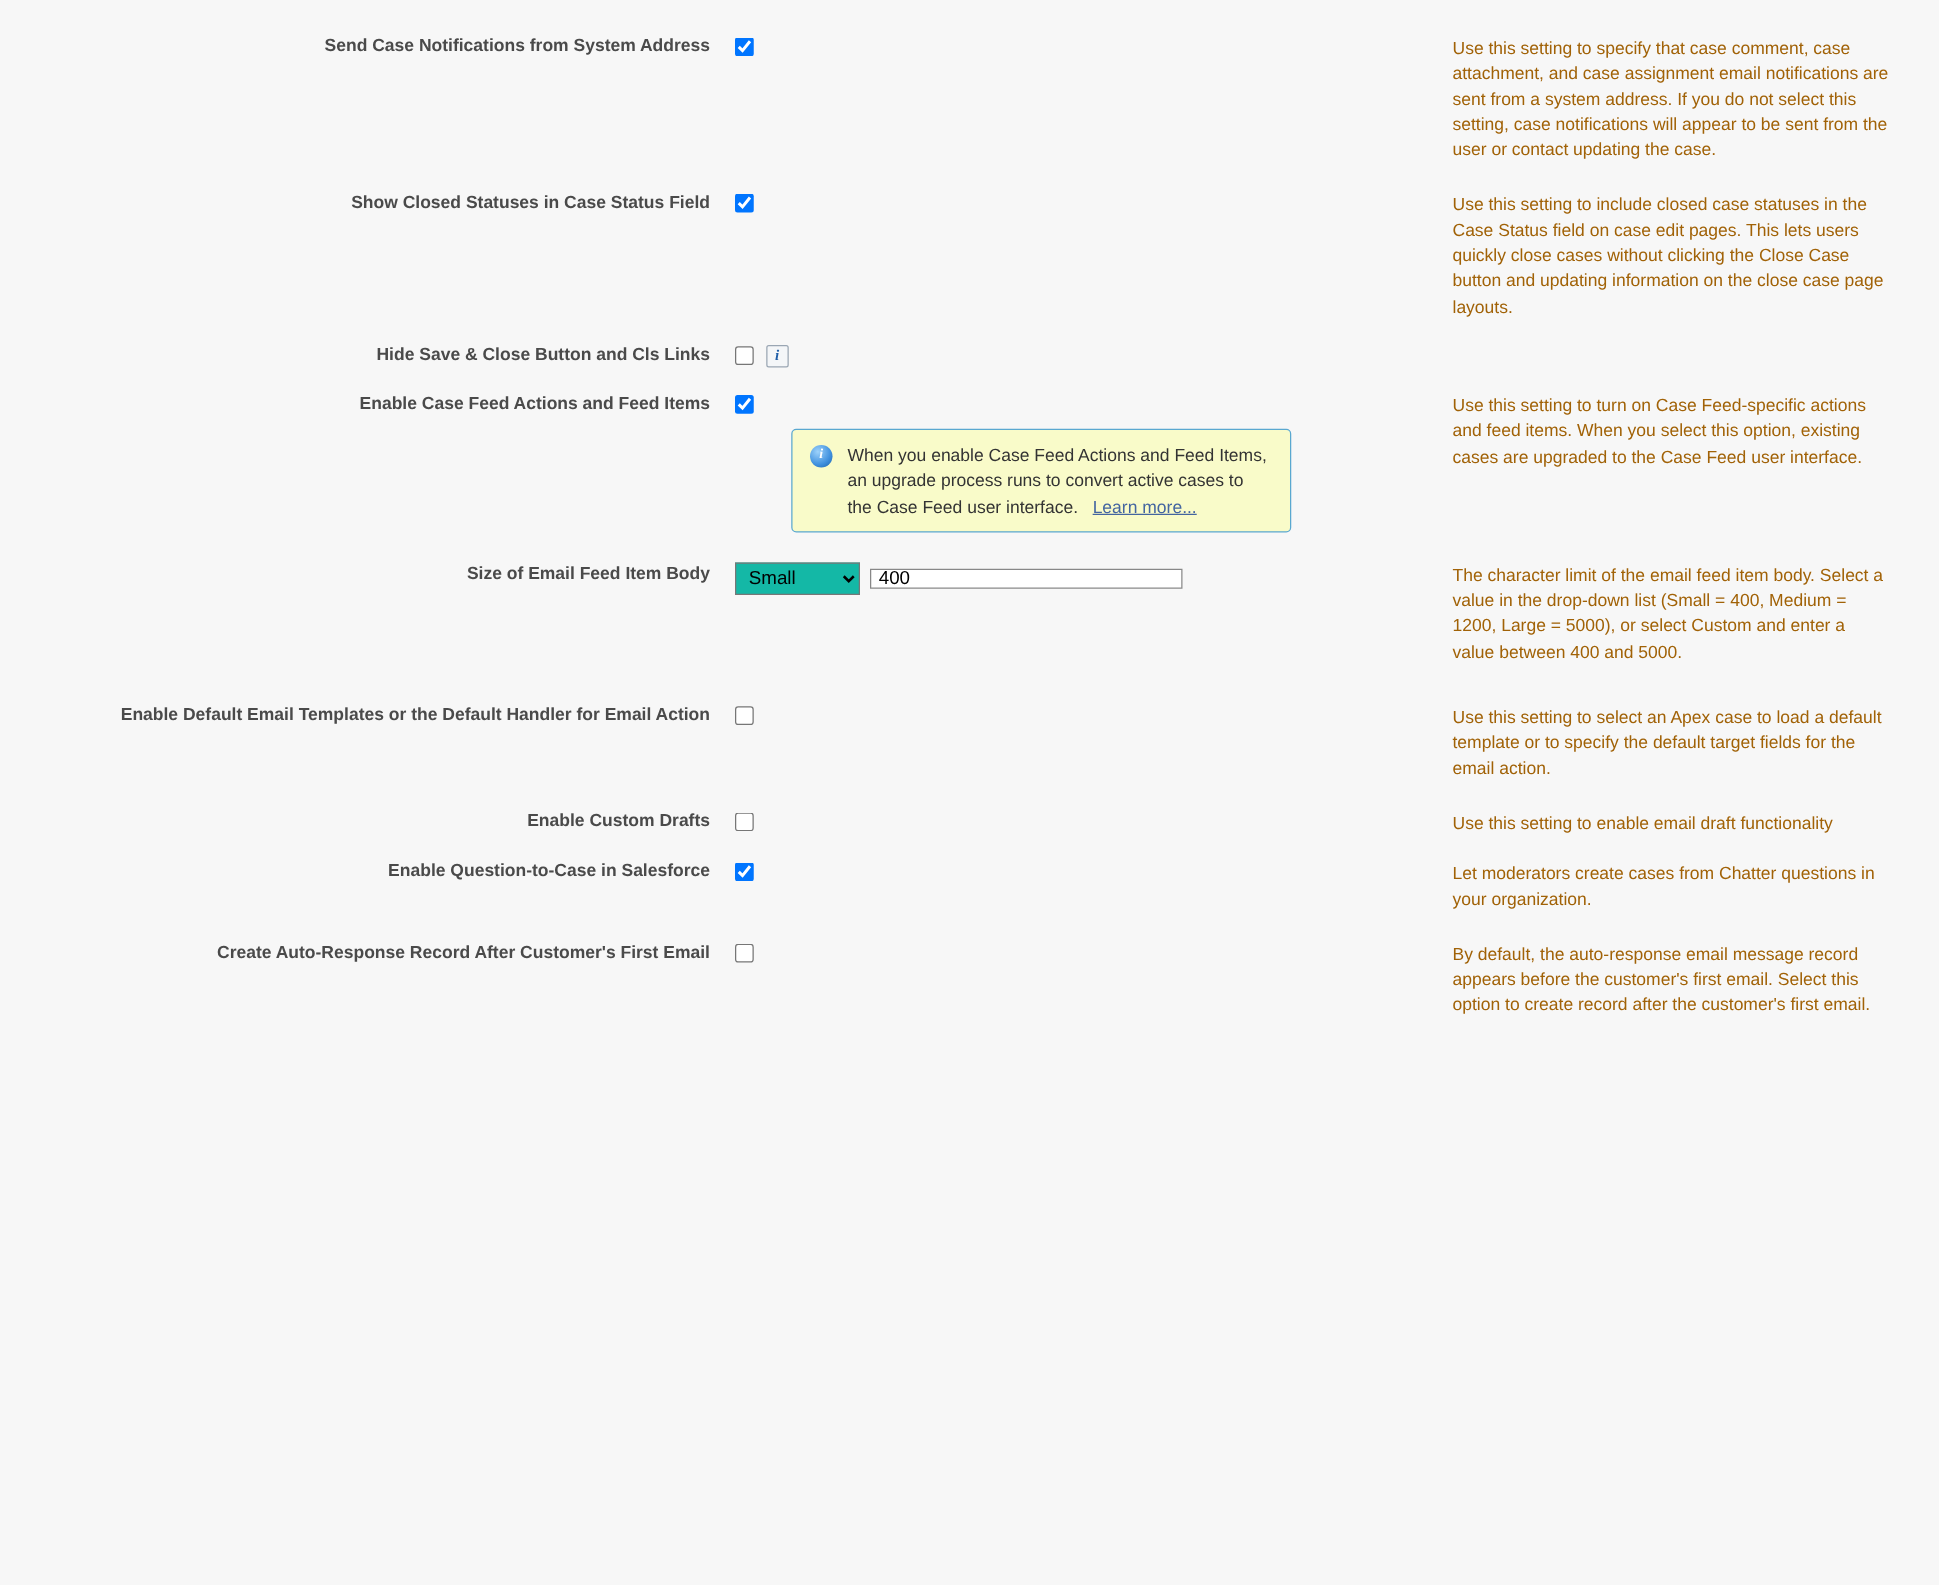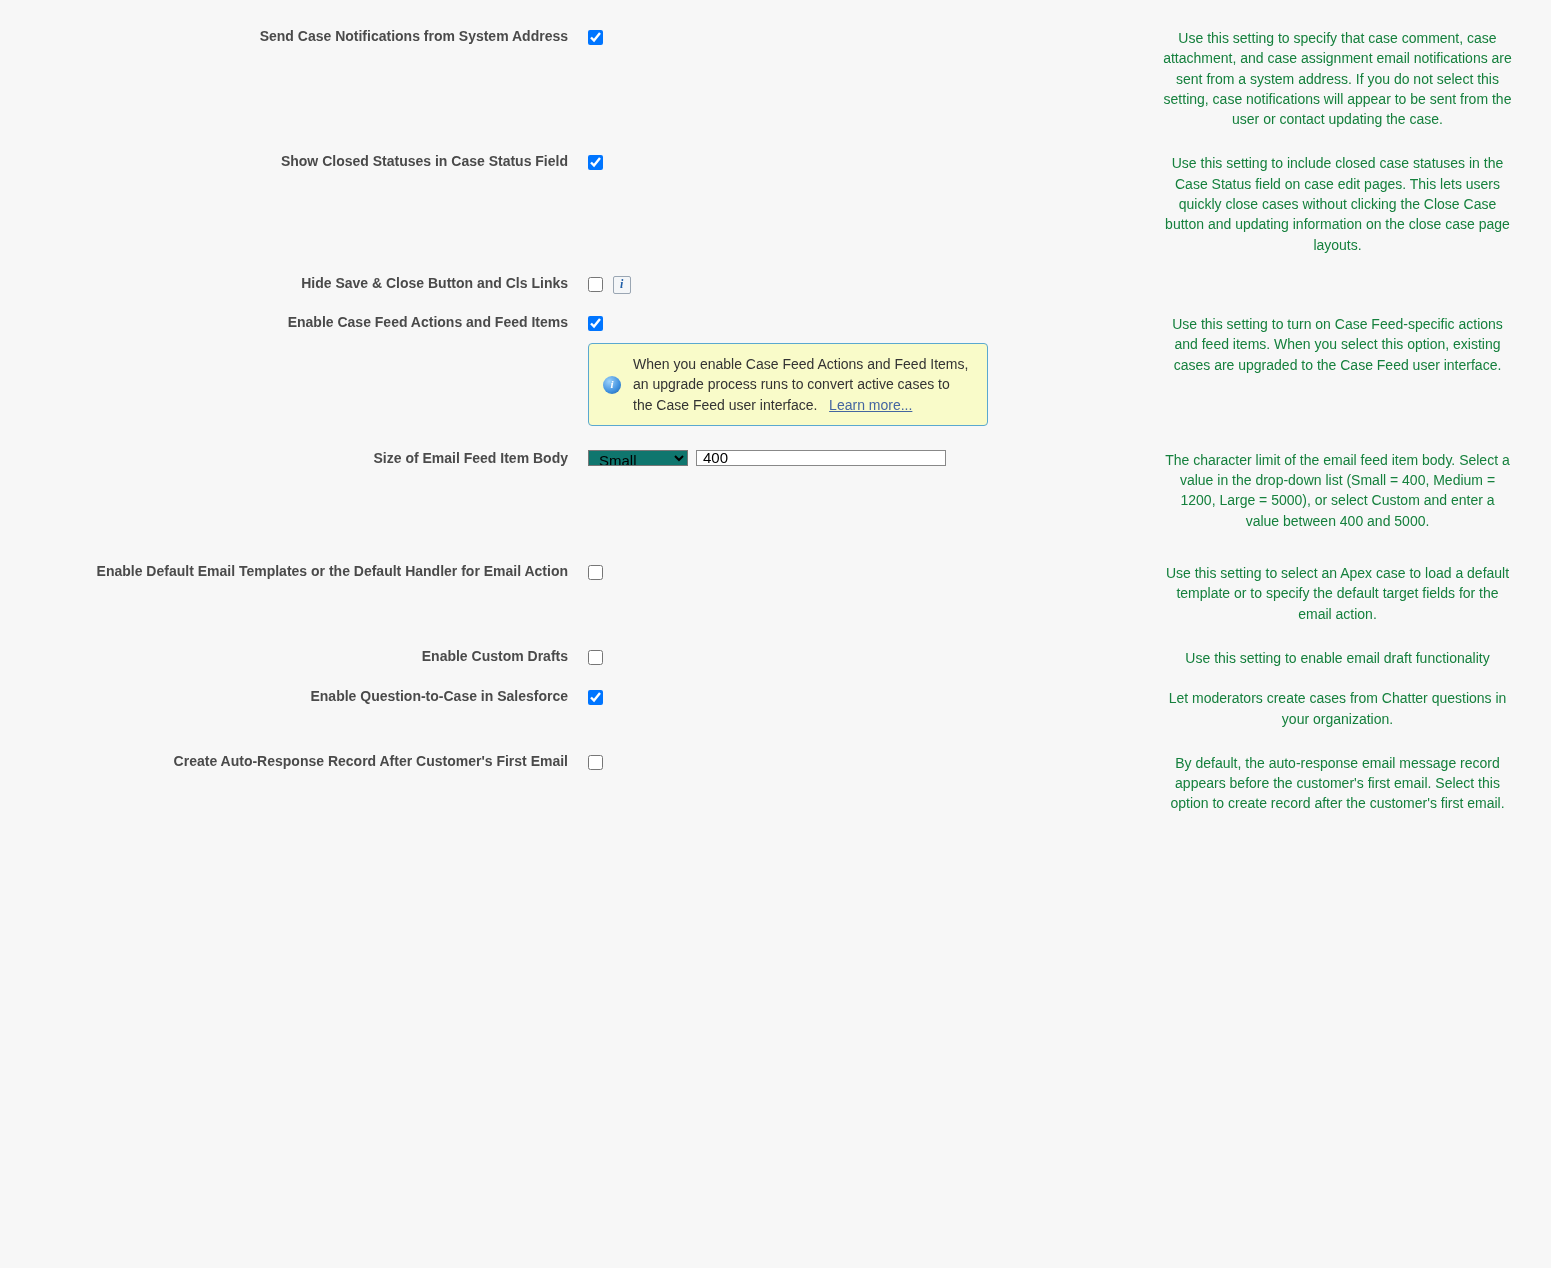--- a/index.html
+++ b/index.html
@@ -28,22 +28,22 @@
     padding-right: 20px;
     font-size: 14px;
   }
   td.control-col {
     width: 570px;
     text-align: left;
     padding-left: 0;
     padding-right: 30px;
   }
   td.help-col {
-    text-align: center;
-    color: #15803d;
+    text-align: left;
+    color: #a16207;
     line-height: 1.45;
     font-size: 14px;
     padding-right: 20px;
   }
   .spacer-row td {
     height: 4px;
     padding: 0;
   }
   input[type="checkbox"] {
     width: 15px;
@@ -53,24 +53,24 @@
   }
   input[type="text"] {
     height: 16px;
     padding: 0 6px;
     border: 1px solid #888;
     font-size: 15px;
     vertical-align: top;
     line-height: 24px;
   }
   select {
-    height: 16px;
+    height: 26px;
     padding: 0 4px 0 6px;
     border: 1px solid #777;
-    background: #0f766e;
+    background: #14b8a6;
     font-size: 15px;
     vertical-align: top;
   }
   .info-icon {
     display: inline-block;
     width: 18px;
     height: 18px;
     border: 1px solid #9aa6b3;
     border-radius: 2px;
     background: #f4f6f8;
@@ -91,25 +91,26 @@
     transform: translate(-50%, -52%);
   }
   .info-callout {
     margin-top: 12px;
     width: 400px;
     background: #f9fbc9;
     border: 1px solid #5aa8d0;
     border-radius: 4px;
     padding: 10px 14px;
     display: flex;
-    align-items: center;
+    align-items: flex-start;
     gap: 12px;
     line-height: 1.45;
     font-size: 14px;
     color: #333;
+    margin-left: 45px;
   }
   .info-callout .callout-icon {
     flex: 0 0 18px;
     width: 18px;
     height: 18px;
     border-radius: 50%;
     background: radial-gradient(circle at 35% 30%, #9dd2fb 0%, #3f90de 60%, #1c5fa6 100%);
     position: relative;
     margin-top: 2px;
   }

